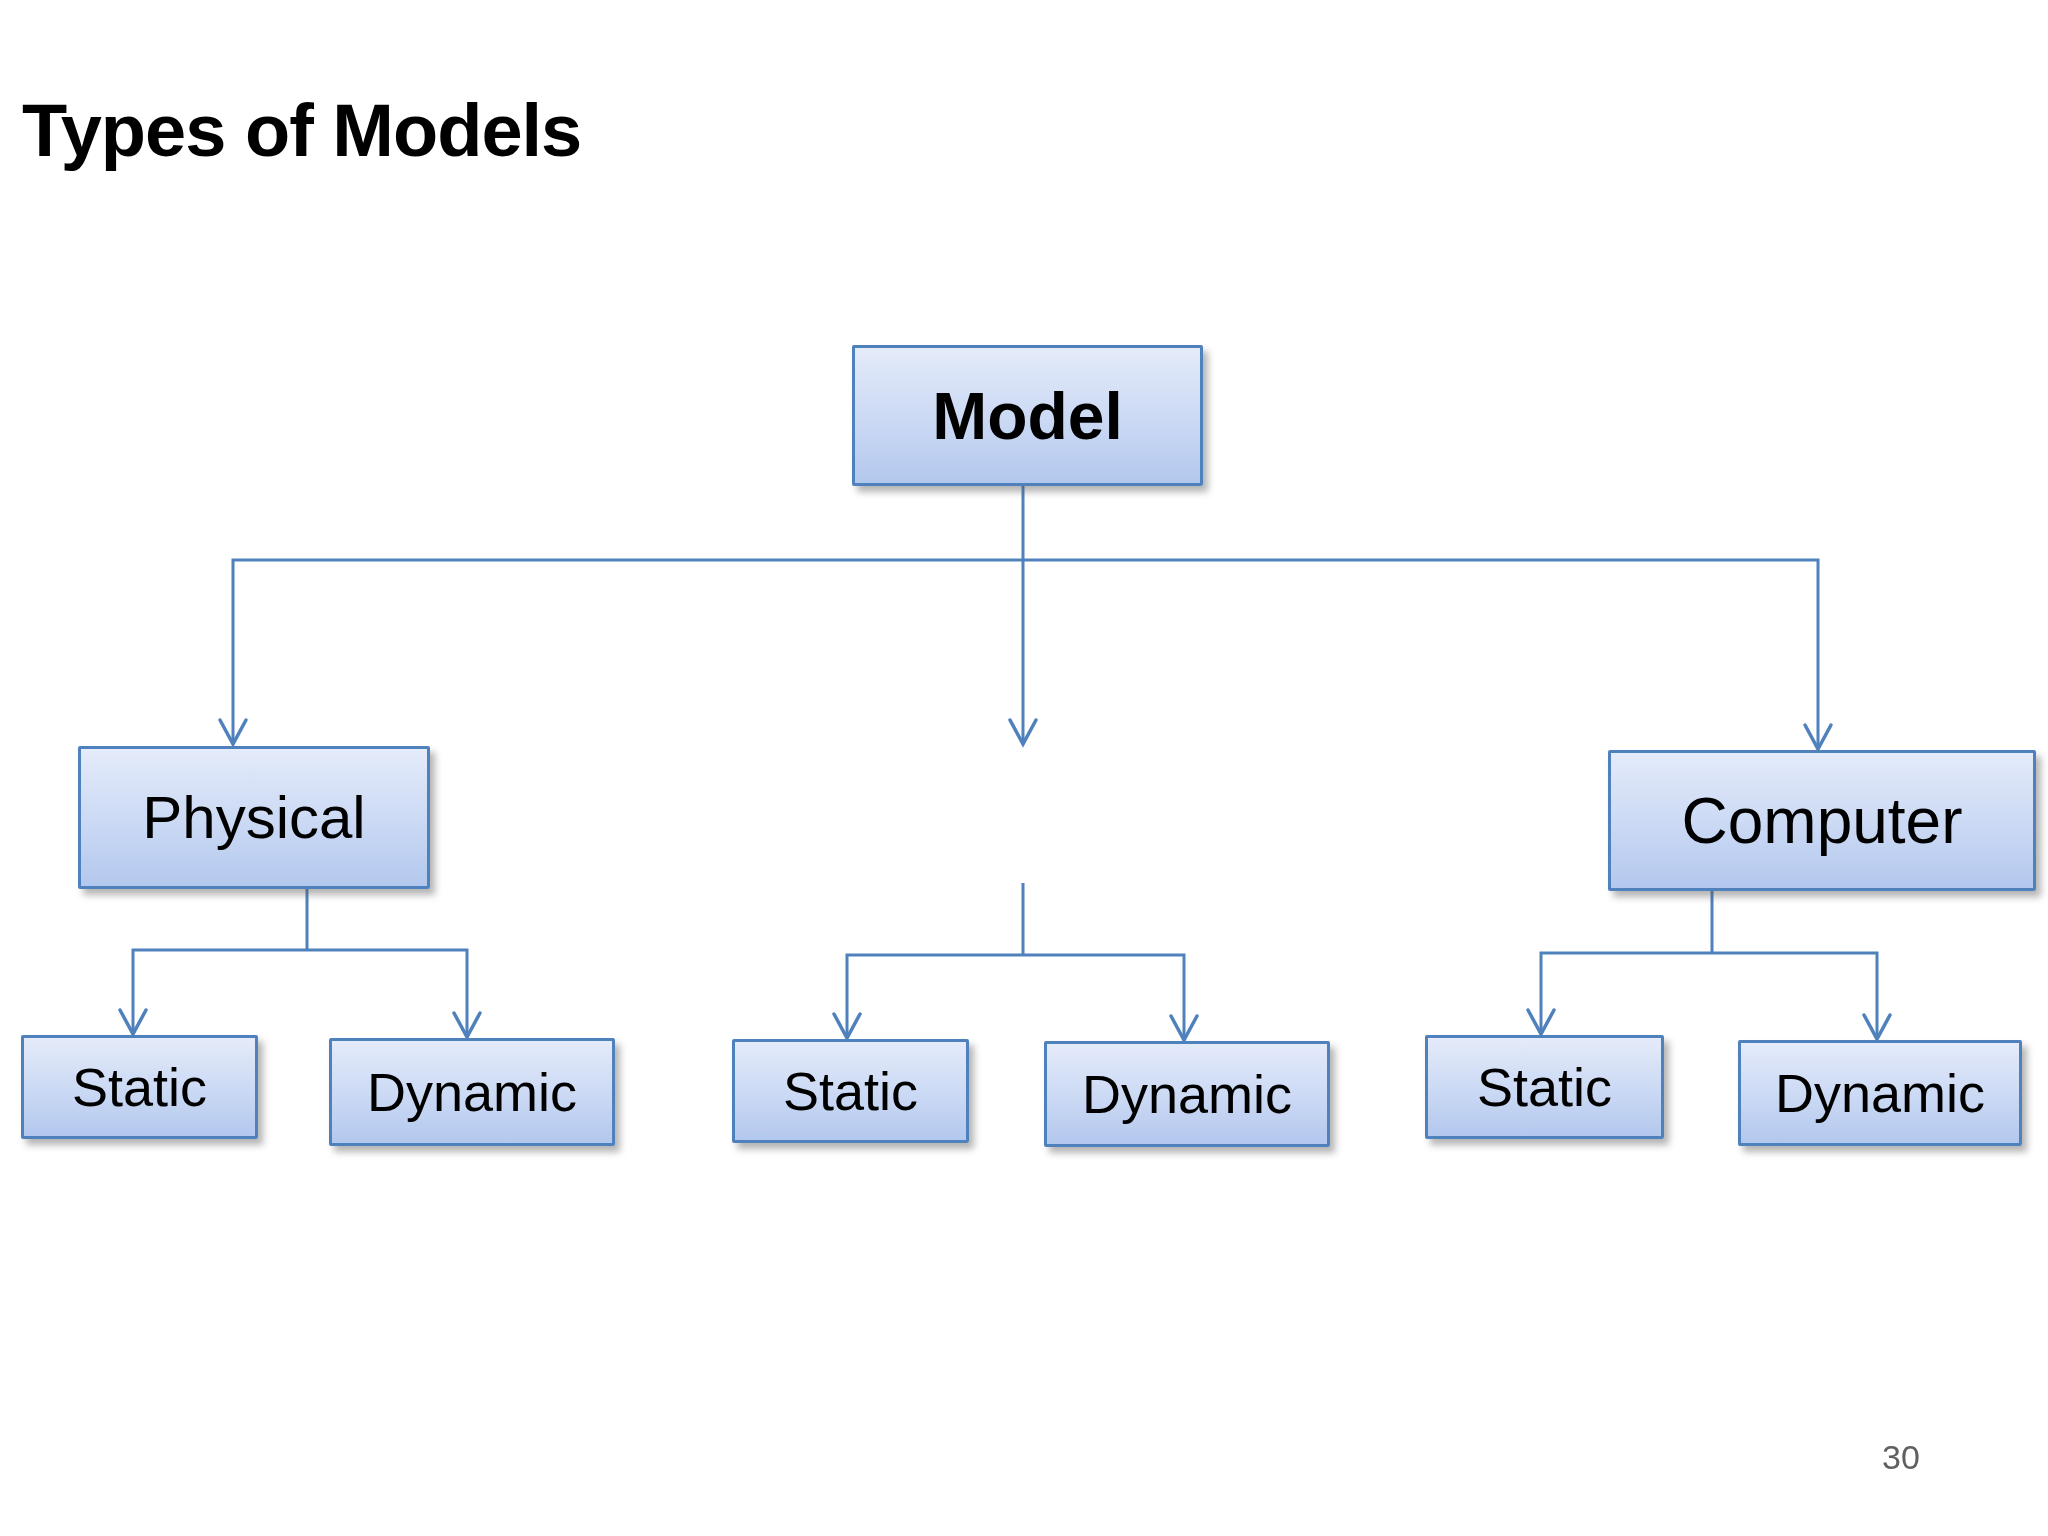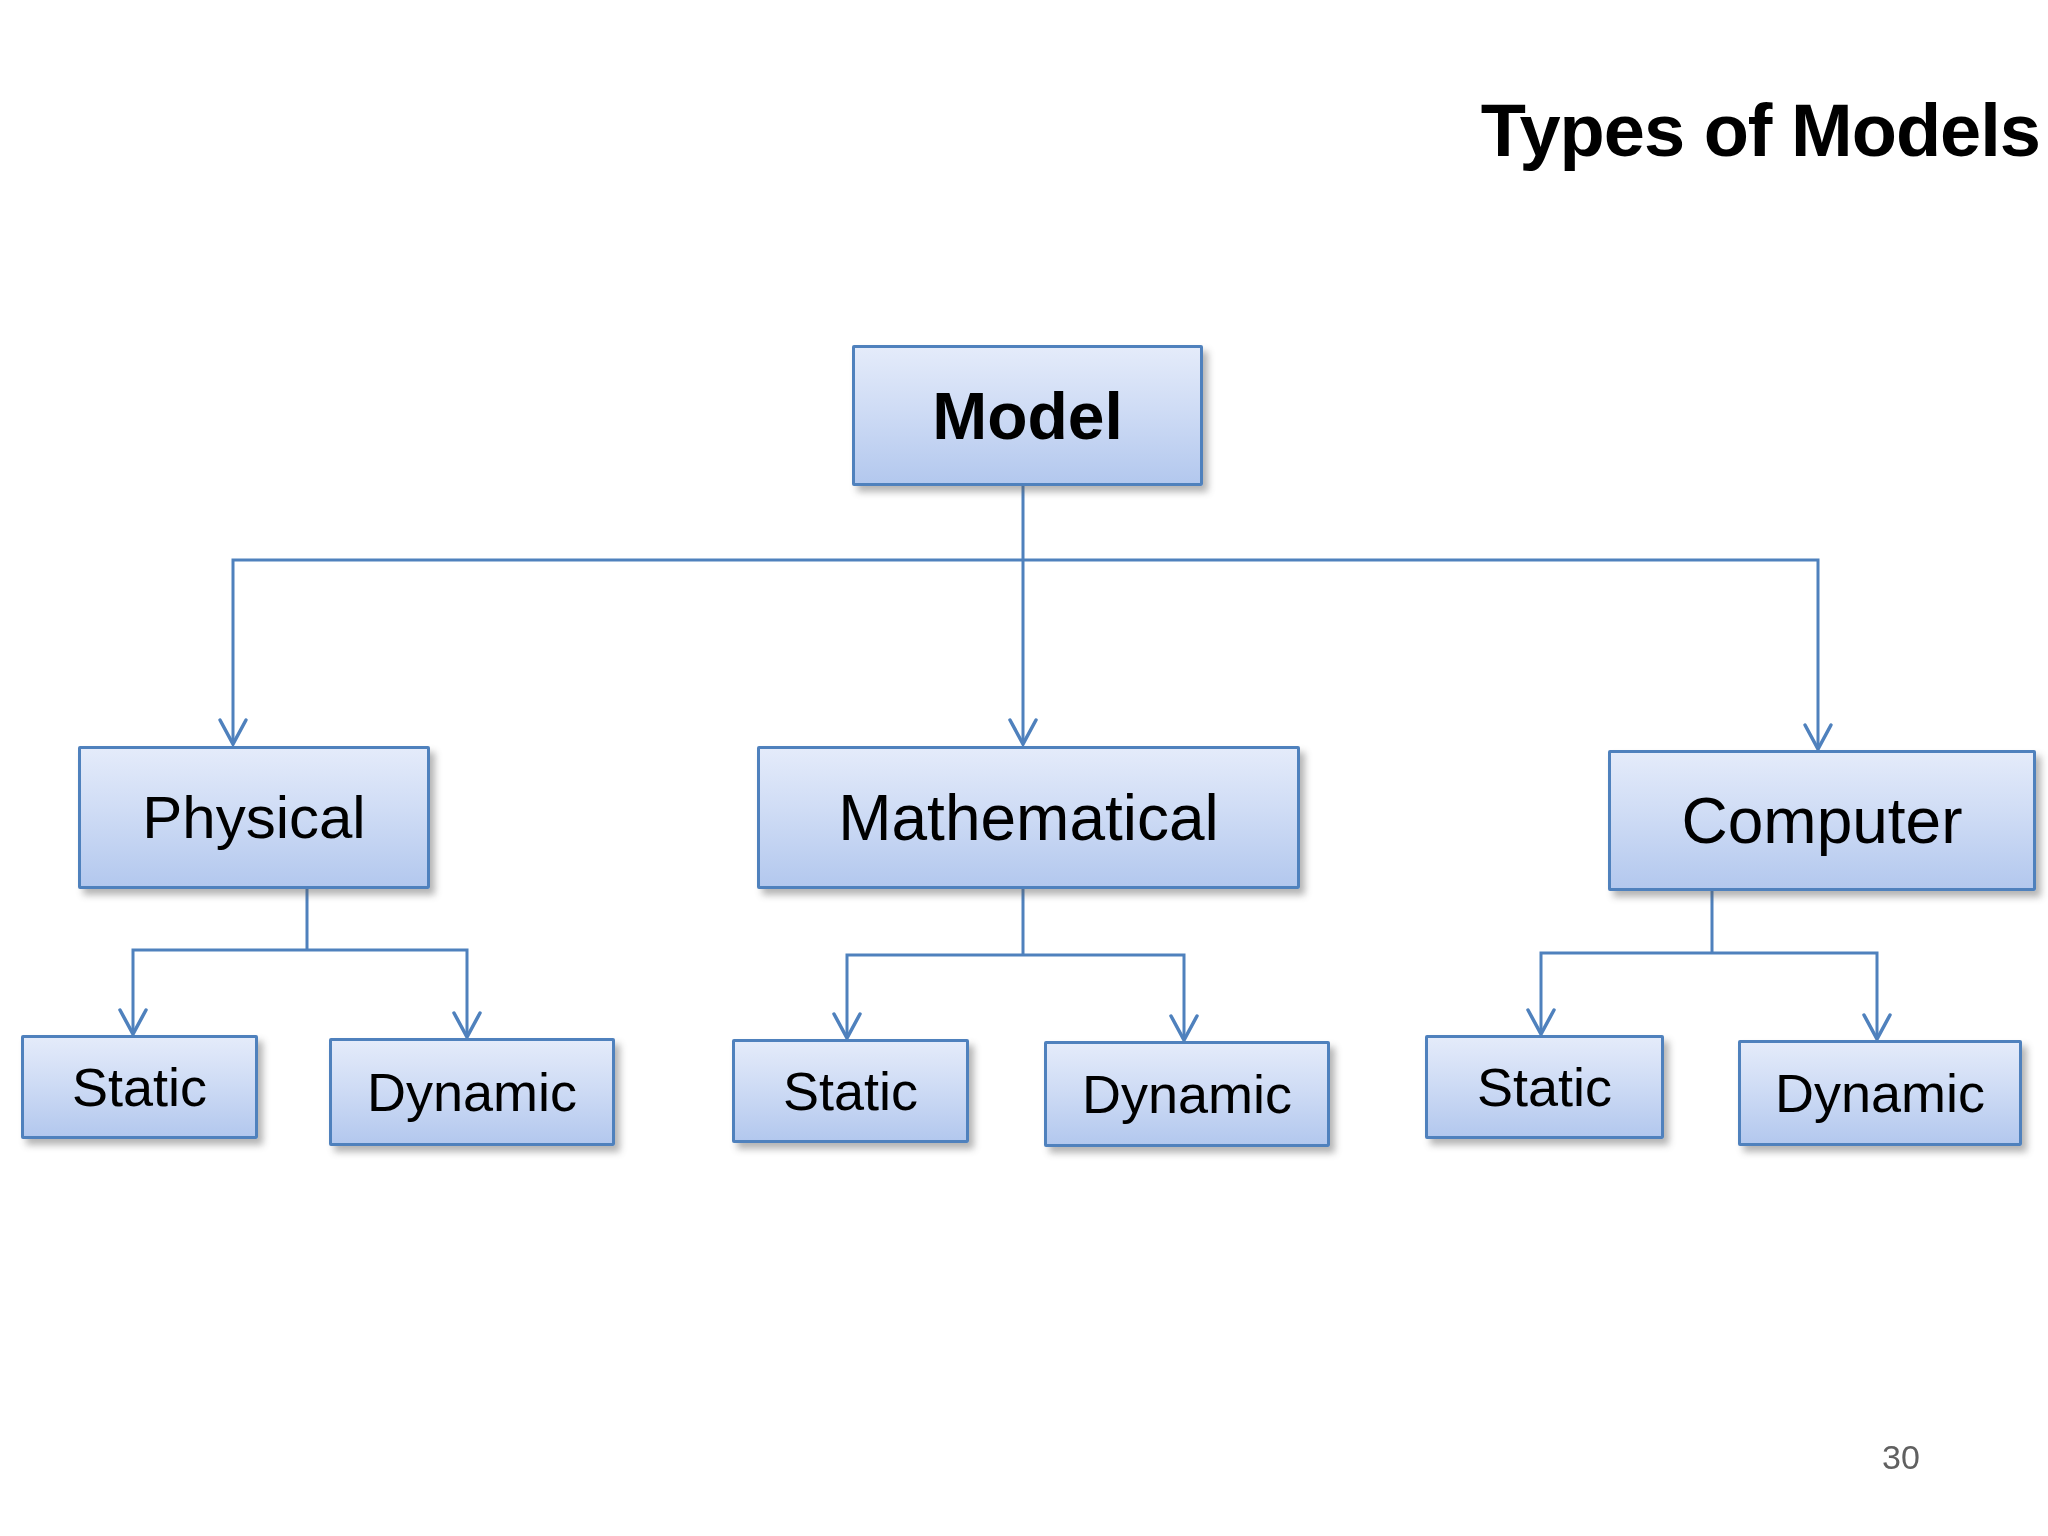--- a/index.html
+++ b/index.html
@@ -4,22 +4,23 @@
 <style>
   html,body{margin:0;padding:0;}
   .slide{
     position:relative;width:2048px;height:1536px;overflow:hidden;
     background:var(--background,#ffffff);
     font-family:"Liberation Sans",sans-serif;
     color:var(--node-text,#000);
   }
   .title{
     position:absolute;left:0;right:8px;top:88px;margin:0;
-    text-align:right;font-size:74px;font-weight:bold;letter-spacing:-1px;
+    text-align:left;font-size:74px;font-weight:bold;letter-spacing:-1px;
     color:var(--title-text,#000);
+    padding-left:22px;
   }
   .connectors{position:absolute;left:0;top:0;width:2048px;height:1536px;}
   .connectors path, .connectors line{
     stroke:var(--connector,#4f81bd);fill:none;stroke-width:3;
   }
   .connectors path.arrowhead{stroke-width:3.5;stroke-linecap:round;stroke-linejoin:miter;}
   .node{
     position:absolute;display:flex;align-items:center;justify-content:center;
     background:linear-gradient(180deg,var(--node-fill-top,#e4ebfa) 0%,#cfdcf5 45%,var(--node-fill-bottom,#b3c8ee) 100%);
     border:3px solid var(--node-border,#4f81bd);
@@ -67,23 +68,20 @@
     <path class="arrowhead" d="M 1864 1015 L 1877 1039 L 1890 1015"></path>
   </svg>
 
   <div class="node node-root" style="left:852px;top:345px;width:345px;height:135px;align-items:center;">
     <span>Model</span>
   </div>
 
   <div class="node node-l2" style="left:78px;top:746px;width:346px;height:137px;">
     <span>Physical</span>
   </div>
-  <div class="node node-l2-wide" style="left:757px;top:746px;width:537px;height:137px;">
-    <span>Mathematical</span>
-  </div>
   <div class="node node-l2-wide" style="left:1608px;top:750px;width:422px;height:135px;">
     <span>Computer</span>
   </div>
 
   <div class="node node-l3" style="left:21px;top:1035px;width:231px;height:98px;">
     <span>Static</span>
   </div>
   <div class="node node-l3" style="left:329px;top:1038px;width:280px;height:102px;">
     <span>Dynamic</span>
   </div>

